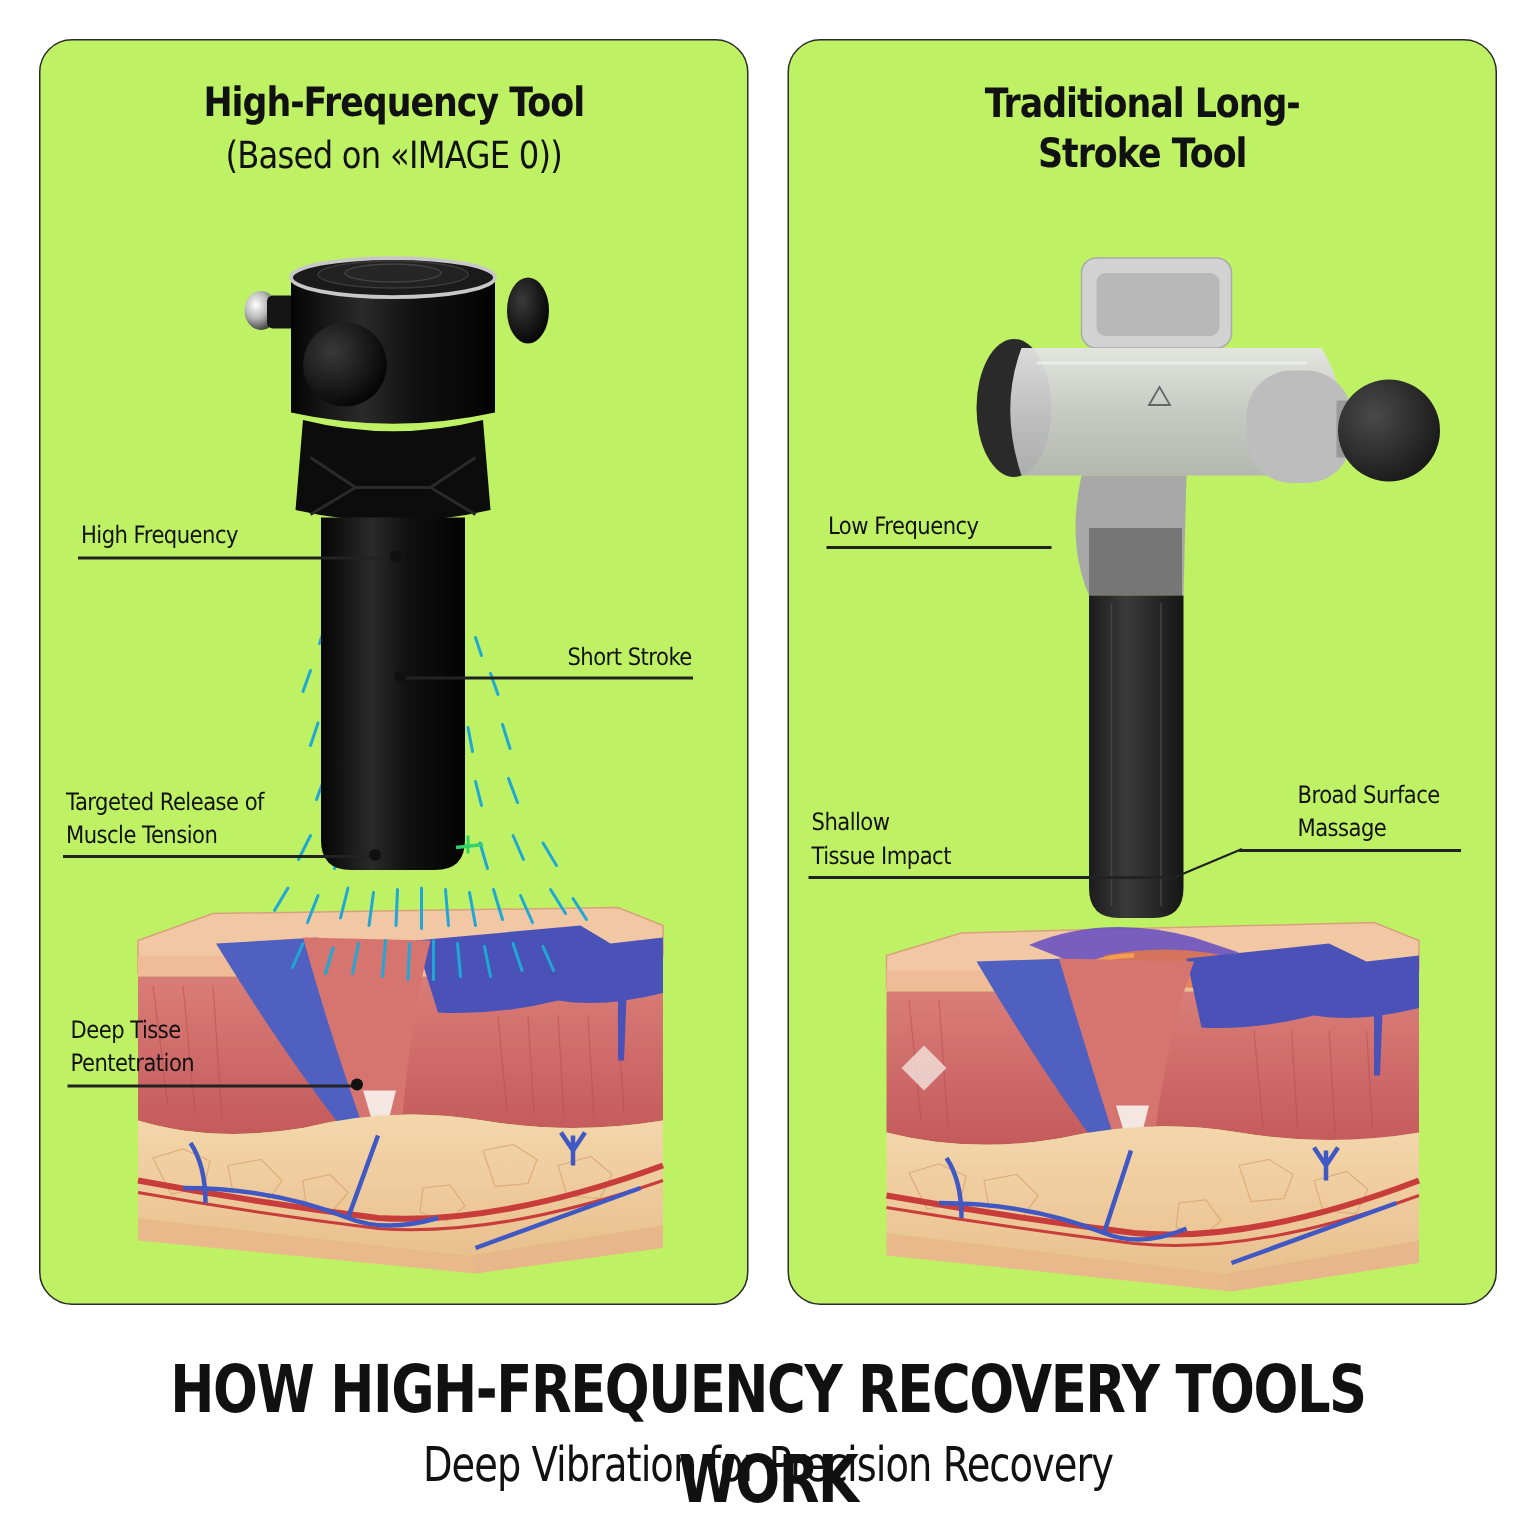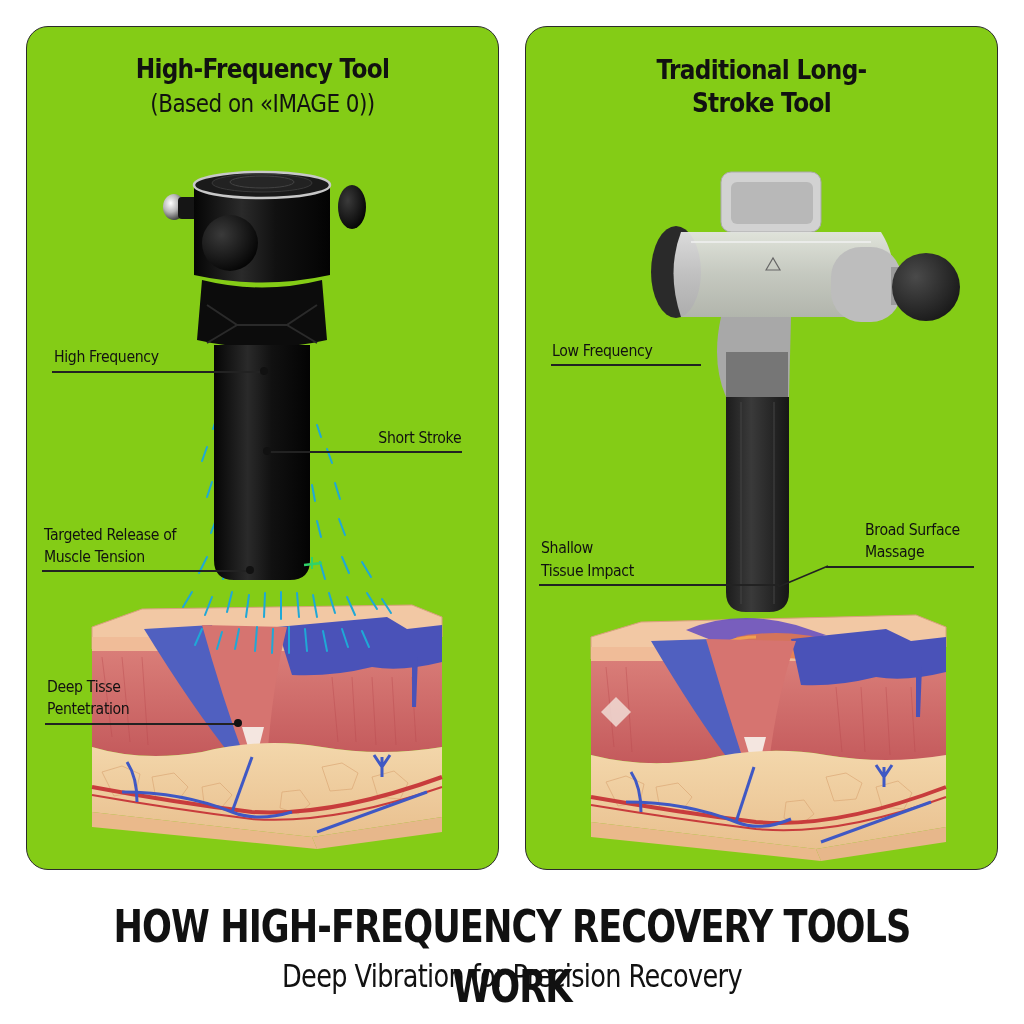--- a/index.html
+++ b/index.html
@@ -3,21 +3,21 @@
   <meta charset="utf-8">
   <style>
     * { box-sizing: border-box; margin: 0; padding: 0; }
     html, body { width: 1024px; height: 1024px; background: #ffffff; overflow: hidden; }
     body { position: relative; font-family: "DejaVu Sans", sans-serif; color: #111; }
 
     .panel {
       position: absolute;
       border: 1.5px solid #2b2b2b;
       border-radius: 22px;
-      background: #84cc16;
+      background: #bef264;
       overflow: hidden;
     }
     #panel-left  { left: 26px;  top: 26px; width: 473px; height: 844px; }
     #panel-right { left: 525px; top: 26px; width: 473px; height: 844px; padding-left: 44px; }
 
     .panel-title {
       position: absolute; left: 0; right: 0;
       text-align: center;
       font-family: "DejaVu Sans", sans-serif;
       font-weight: bold;

